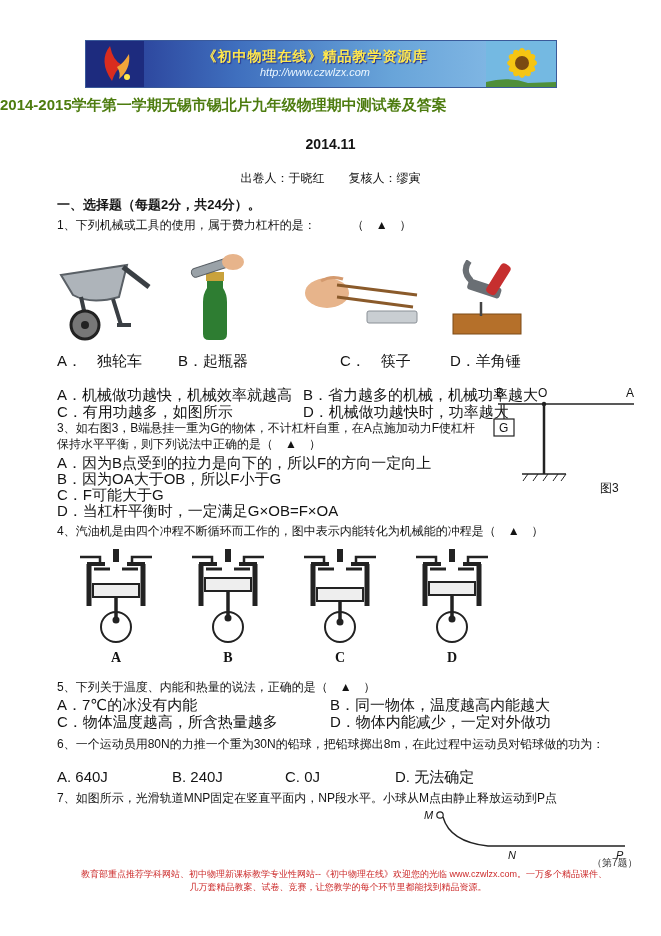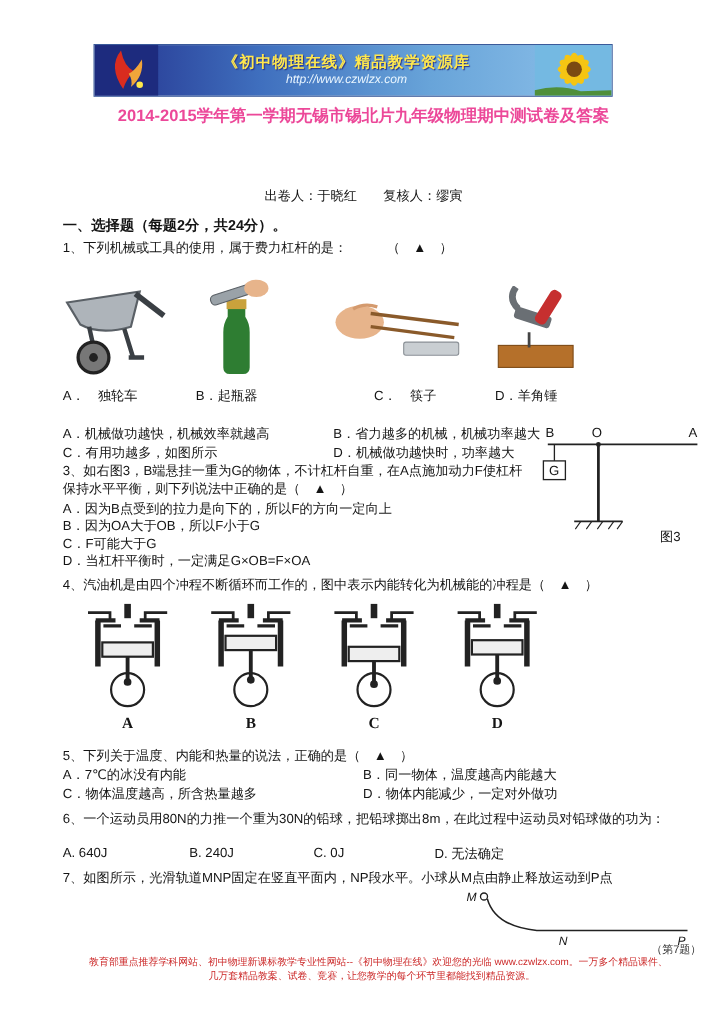--- a/index.html
+++ b/index.html
@@ -8,26 +8,26 @@
   .abs{position:absolute;}
   
   .banner{position:absolute;top:40px;left:85px;width:470px;height:46px;display:flex;align-items:stretch;
           background:linear-gradient(90deg,#23308c 0%,#3f6fbe 32%,#68a4d9 65%,#8fc2ea 100%);
           border:1px solid #3a5a9a;}
   .banner-center{flex:1;display:flex;flex-direction:column;align-items:center;justify-content:center;line-height:1.25;}
   .banner-title{font-size:14px;font-weight:bold;color:#ffe84d;letter-spacing:1px;text-shadow:1px 1px 1px #23308c;}
   .banner-url{font-size:11px;color:#eaf6ff;font-style:italic;cursor:pointer;}
   .banner-logo svg,.banner-flower svg{display:block;height:100%;}
   
-  .main-title{position:absolute;top:96px;left:0;width:100%;text-align:center;font-size:15px;font-weight:bold;color:#ec4899;}
+  .main-title{position:absolute;top:96px;left:0;width:100%;font-size:15px;font-weight:bold;color:#4d7c0f;}
   .exam-date{position:absolute;top:136px;left:0;width:100%;text-align:center;font-size:14px;font-weight:bold;}
   .authors{position:absolute;top:170px;left:0;width:100%;text-align:center;font-size:12px;}
   .sec-heading{position:absolute;top:196px;left:57px;font-size:13px;font-weight:bold;}
   .stem{font-size:12px;line-height:16px;}
-  .opt{font-size:12px;}
+  .opt{font-size:15px;}
   .mark{margin-left:36px;}
   .q1line{position:absolute;top:217px;left:57px;display:flex;font-size:12px;}
   .tools-row{position:absolute;top:250px;left:55px;display:flex;align-items:center;height:95px;}
   .tool{display:flex;align-items:center;justify-content:center;}
   .engine-row{position:absolute;top:548px;left:70px;display:flex;gap:20px;}
   .engine{width:92px;text-align:center;}
   .engine-label{font-family:"Liberation Serif","DejaVu Serif",serif;font-weight:bold;font-size:14px;margin-top:2px;}
   .fig3{position:absolute;top:382px;left:488px;}
   .fig7{position:absolute;top:806px;left:420px;}
   .caption7{position:absolute;top:856px;left:592px;font-size:10px;color:#333;}
@@ -66,20 +66,21 @@
             <ellipse rx="5.5" ry="15" transform="rotate(150)"></ellipse>
           </g>
           <circle r="7" fill="#7a4a12"></circle>
         </g>
         <path d="M0 41 Q22 35 42 42 L70 41 L70 46 L0 46 Z" fill="#4f8f3a"></path>
       </svg>
     </div>
   </div>
 
   <div class="main-title">2014-2015学年第一学期无锡市锡北片九年级物理期中测试卷及答案</div>
+  <div class="exam-date">2014.11</div>
   <div class="authors">出卷人：于晓红　　复核人：缪寅</div>
   <div class="sec-heading">一、选择题（每题2分，共24分）。</div>
 
   <div class="q1line">
     <span>1、下列机械或工具的使用，属于费力杠杆的是：</span>
     <span class="mark">（　▲　）</span>
   </div>
 
   <div class="tools-row">
     <div class="tool">

